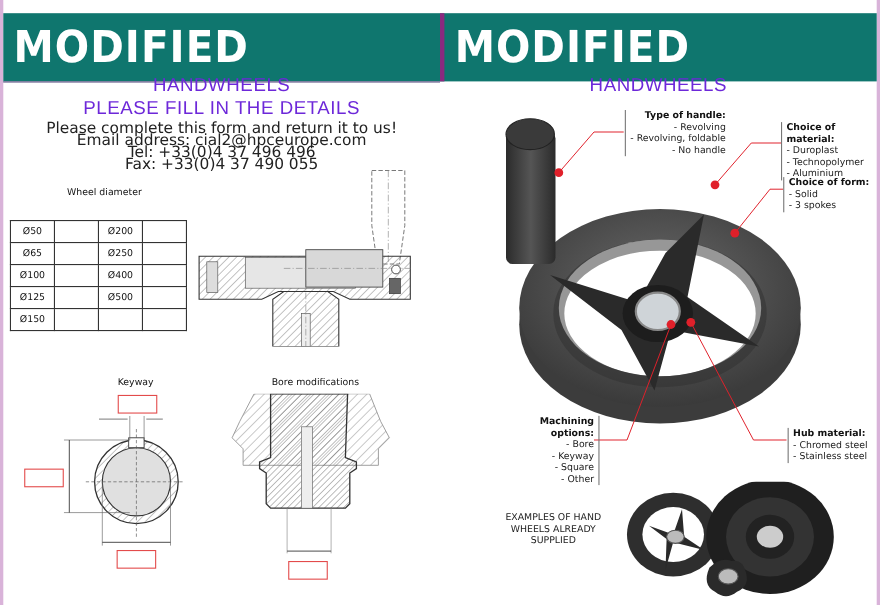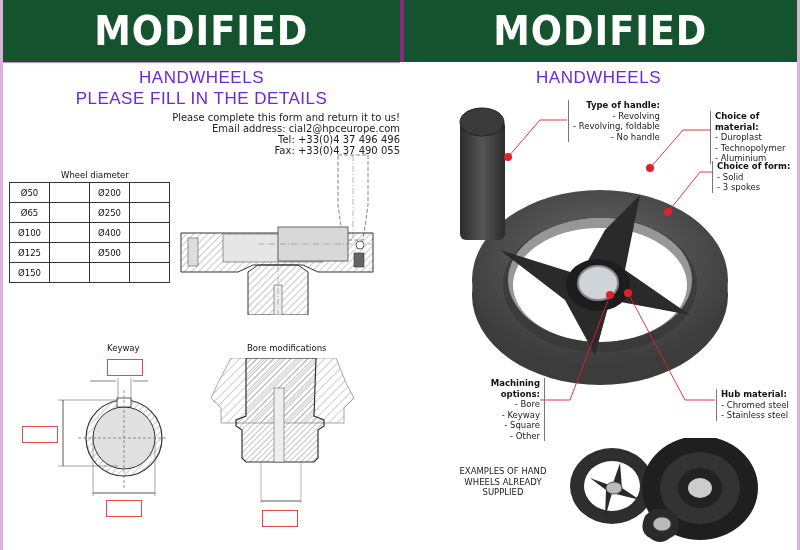--- a/index.html
+++ b/index.html
@@ -1,27 +1,27 @@
 <!DOCTYPE html>
 <html><head>
 <meta charset="utf-8">
 <style>
   html,body{margin:0;padding:0;}
   body{width:800px;height:550px;position:relative;overflow:hidden;background:#fff;font-family:"DejaVu Sans",sans-serif;color:#111;}
   .page{position:absolute;top:0;height:550px;background:#fff;}
   .page.left{left:0;width:400px;border-left:3px solid #d9b3d9;box-sizing:border-box;}
   .page.right{left:400px;width:400px;border-right:3px solid #d9b3d9;box-sizing:border-box;}
-  .banner{position:absolute;left:0;right:0;top:0;height:62px;background:#14532d;display:flex;align-items:center;justify-content:center;}
+  .banner{position:absolute;left:0;right:0;top:12px;height:62px;background:#0f766e;display:flex;align-items:center;justify-content:flex-start;}
   .banner span{color:#fff;font-family:"DejaVu Sans",sans-serif;font-weight:bold;font-size:40px;letter-spacing:1px;transform:scaleX(0.92);}
   .page.left .banner{border-bottom:1px solid #c887c2;}
   .page.right .banner{border-left:4px solid #8a2a7f;}
   .title{position:absolute;left:0;right:0;text-align:center;font-family:"Liberation Sans",sans-serif;font-size:17px;letter-spacing:0.5px;color:#6d28d9;line-height:21px;}
-  .contact{position:absolute;left:0;right:0;top:112px;text-align:right;font-size:10px;line-height:11px;color:#222;}
+  .contact{position:absolute;left:0;right:0;top:112px;text-align:center;font-size:14px;line-height:11px;color:#222;}
   .caption-bold{position:absolute;font-weight:normal;font-size:8.5px;color:#111;}
-  table.dia{position:absolute;left:6px;top:182px;border-collapse:collapse;}
+  table.dia{position:absolute;left:6px;top:200px;border-collapse:collapse;}
   table.dia td{border:1px solid #333;width:39px;height:19px;font-size:8.5px;text-align:center;padding:0;}
   .redbox{position:absolute;border:1px solid #e34b4b;background:#fff;}
   .lbl{position:absolute;font-size:8.5px;line-height:10.5px;color:#222;padding-left:4px;border-left:1.5px solid #777;}
   .lbl b{font-size:8.5px;color:#111;}
   .lbl.rtl{padding-left:0;padding-right:4px;border-left:none;border-right:1.5px solid #777;text-align:right;}
   .examples{position:absolute;left:448px;top:466px;width:110px;text-align:center;font-size:8.5px;line-height:10.5px;color:#222;}
   svg{position:absolute;}
 </style>
 </head>
 <body>

